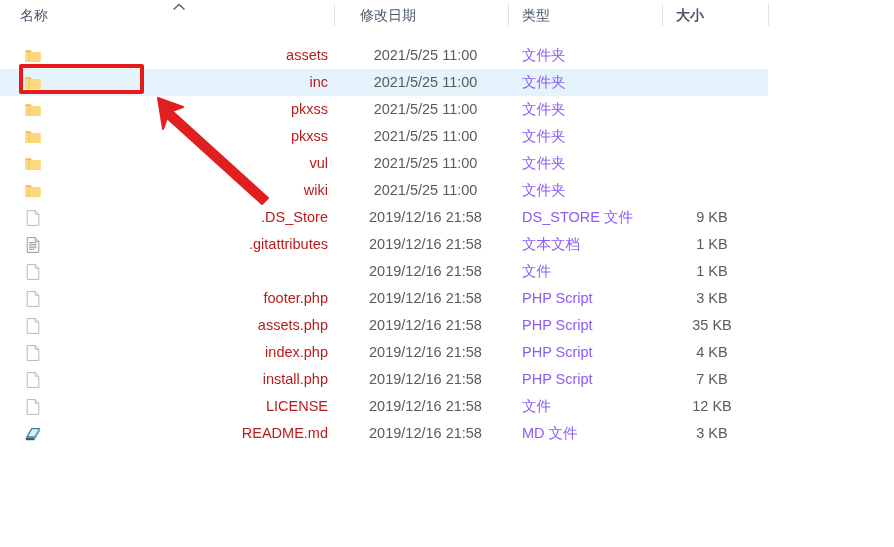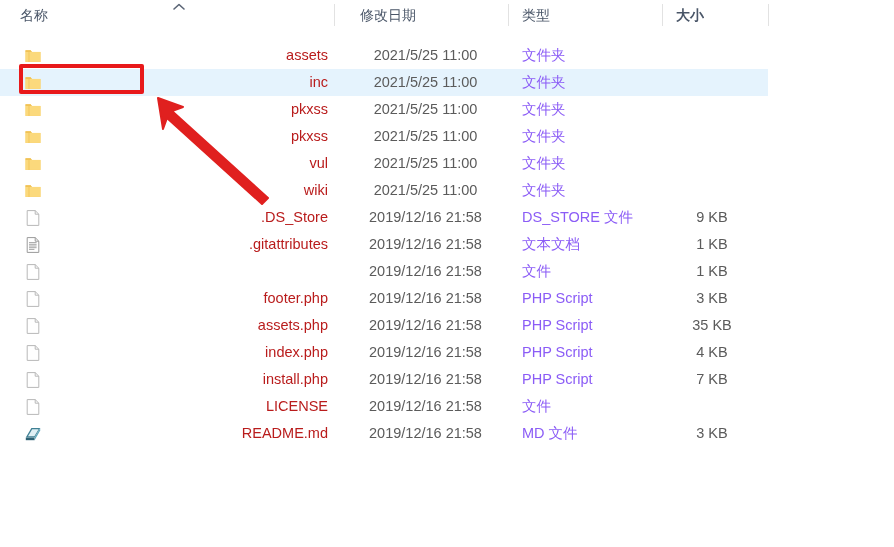--- a/index.html
+++ b/index.html
@@ -404,20 +404,21 @@
           <span class="icon-wrap">
     <svg width="18" height="18" viewBox="0 0 18 18">
       <path d="M3.2 1.6 h8.0 l3.6 3.6 v11.2 h-11.6 z" fill="#ffffff" stroke="#b8b8b8" stroke-width="1"></path>
       <path d="M11.2 1.6 v3.6 h3.6" fill="none" stroke="#b8b8b8" stroke-width="1"></path>
     </svg>
   </span>
         </div>
         <div class="cell c-name">LICENSE</div>
         <div class="cell c-date">2019/12/16 21:58</div>
         <div class="cell c-type">文件</div>
+        <div class="cell c-size">12 KB</div>
       </div>
       <div class="row">
         <div class="cell c-icon">
           <span class="icon-wrap">
     <svg width="18" height="18" viewBox="0 0 18 18">
       <path d="M1.8 12.6 L7.4 3.0 L16.2 3.0 L10.6 12.6 Z" fill="#3f7f93"></path>
       <path d="M1.8 12.6 L10.6 12.6 L10.6 15.2 L1.8 15.2 Z" fill="#2e6274"></path>
       <path d="M10.6 12.6 L16.2 3.0 L16.2 5.4 L10.6 15.2 Z" fill="#5fa7bb"></path>
       <path d="M4.0 11.2 L8.2 4.3 L14.6 4.3 L10.4 11.2 Z" fill="#dff0f5"></path>
     </svg>

